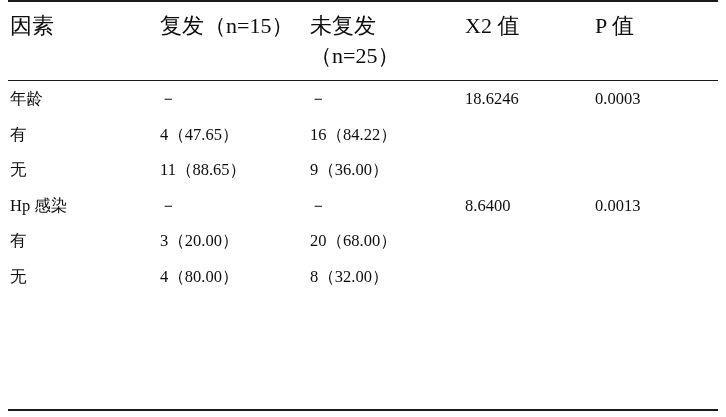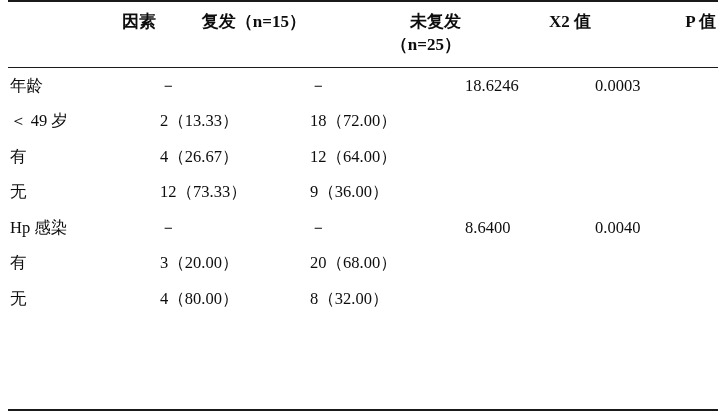--- a/index.html
+++ b/index.html
@@ -27,23 +27,23 @@
     border-collapse: collapse;
     table-layout: fixed;
   }
   table.stat-table col.c0 { width: 150px; }
   table.stat-table col.c1 { width: 150px; }
   table.stat-table col.c2 { width: 155px; }
   table.stat-table col.c3 { width: 130px; }
   table.stat-table col.c4 { width: 125px; }
 
   thead th {
-    font-weight: bold;
-    font-size: 17px;
-    text-align: right;
+    font-weight: normal;
+    font-size: 22px;
+    text-align: left;
     vertical-align: top;
     padding: 9px 2px 10px 2px;
     line-height: 1.35;
   }
   thead tr.header-row {
     border-top: 2px solid #1a1a1a;
     border-bottom: 1.2px solid #1a1a1a;
   }
   tbody td {
     font-size: 16.5px;
@@ -105,46 +105,39 @@
     </thead>
     <tbody>
       <tr>
         <td>年龄</td>
         <td>－</td>
         <td>－</td>
         <td>18.6246</td>
         <td>0.0003</td>
       </tr>
       <tr>
-        <td>＜ 49 岁</td>
-        <td>2（13.33）</td>
-        <td>18（72.00）</td>
-        <td></td>
-        <td></td>
-      </tr>
-      <tr>
         <td>有</td>
-        <td>4（26.67）</td>
-        <td>12（64.00）</td>
+        <td>4（47.65）</td>
+        <td>16（84.22）</td>
         <td></td>
         <td></td>
       </tr>
       <tr>
         <td>无</td>
-        <td>12（73.33）</td>
+        <td>11（88.65）</td>
         <td>9（36.00）</td>
         <td></td>
         <td></td>
       </tr>
       <tr>
         <td>Hp 感染</td>
         <td>－</td>
         <td>－</td>
         <td>8.6400</td>
-        <td>0.0040</td>
+        <td>0.0013</td>
       </tr>
       <tr>
         <td>有</td>
         <td>3（20.00）</td>
         <td>20（68.00）</td>
         <td></td>
         <td></td>
       </tr>
       <tr class="last-row">
         <td>无</td>

